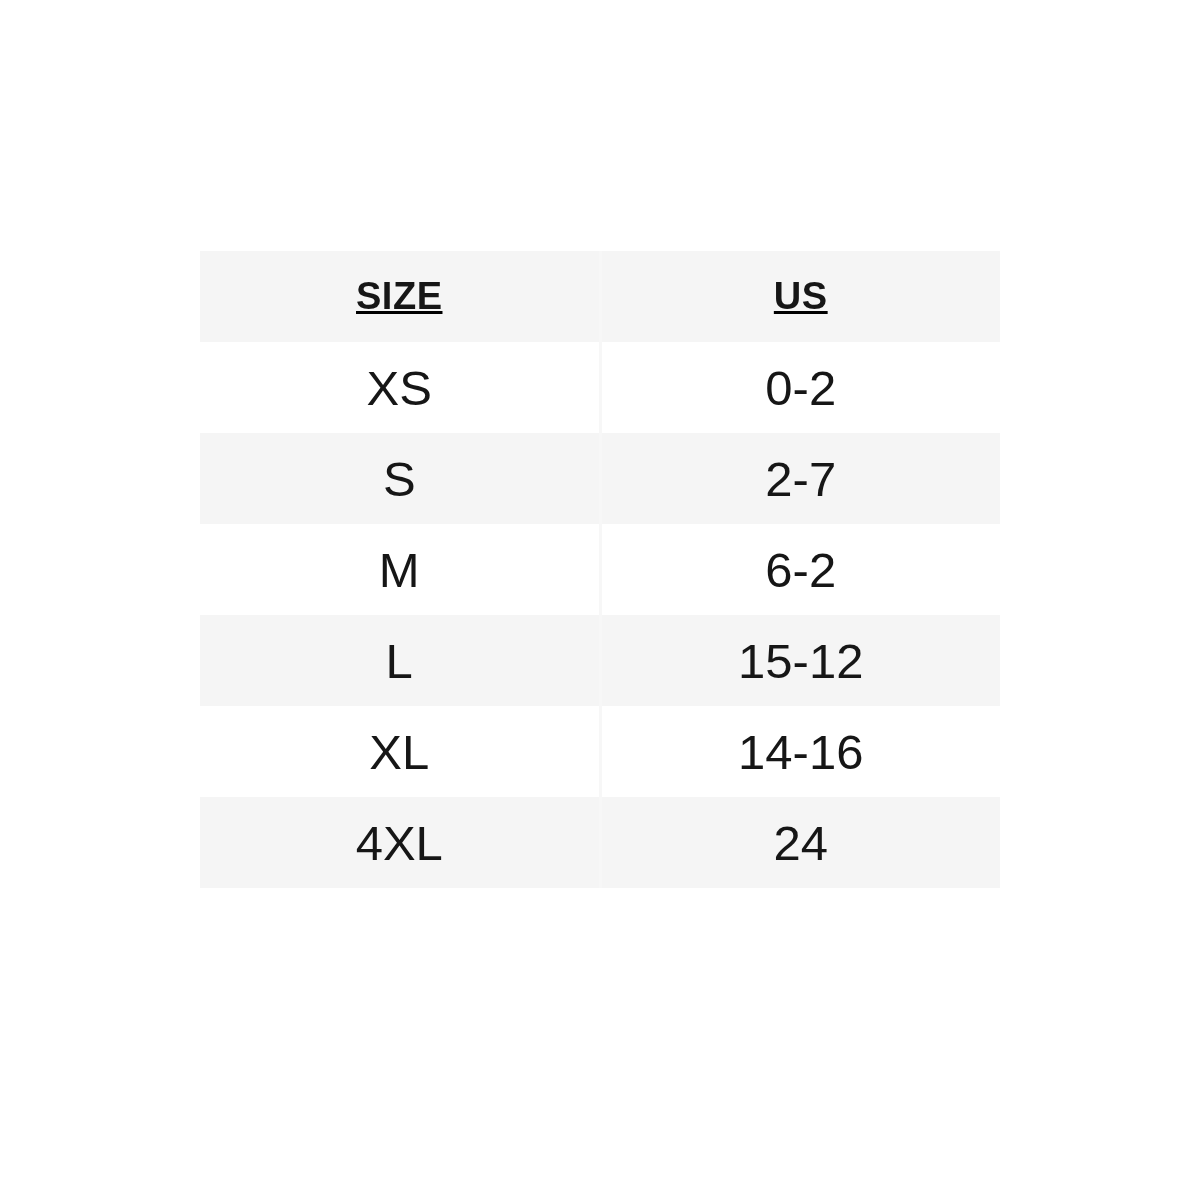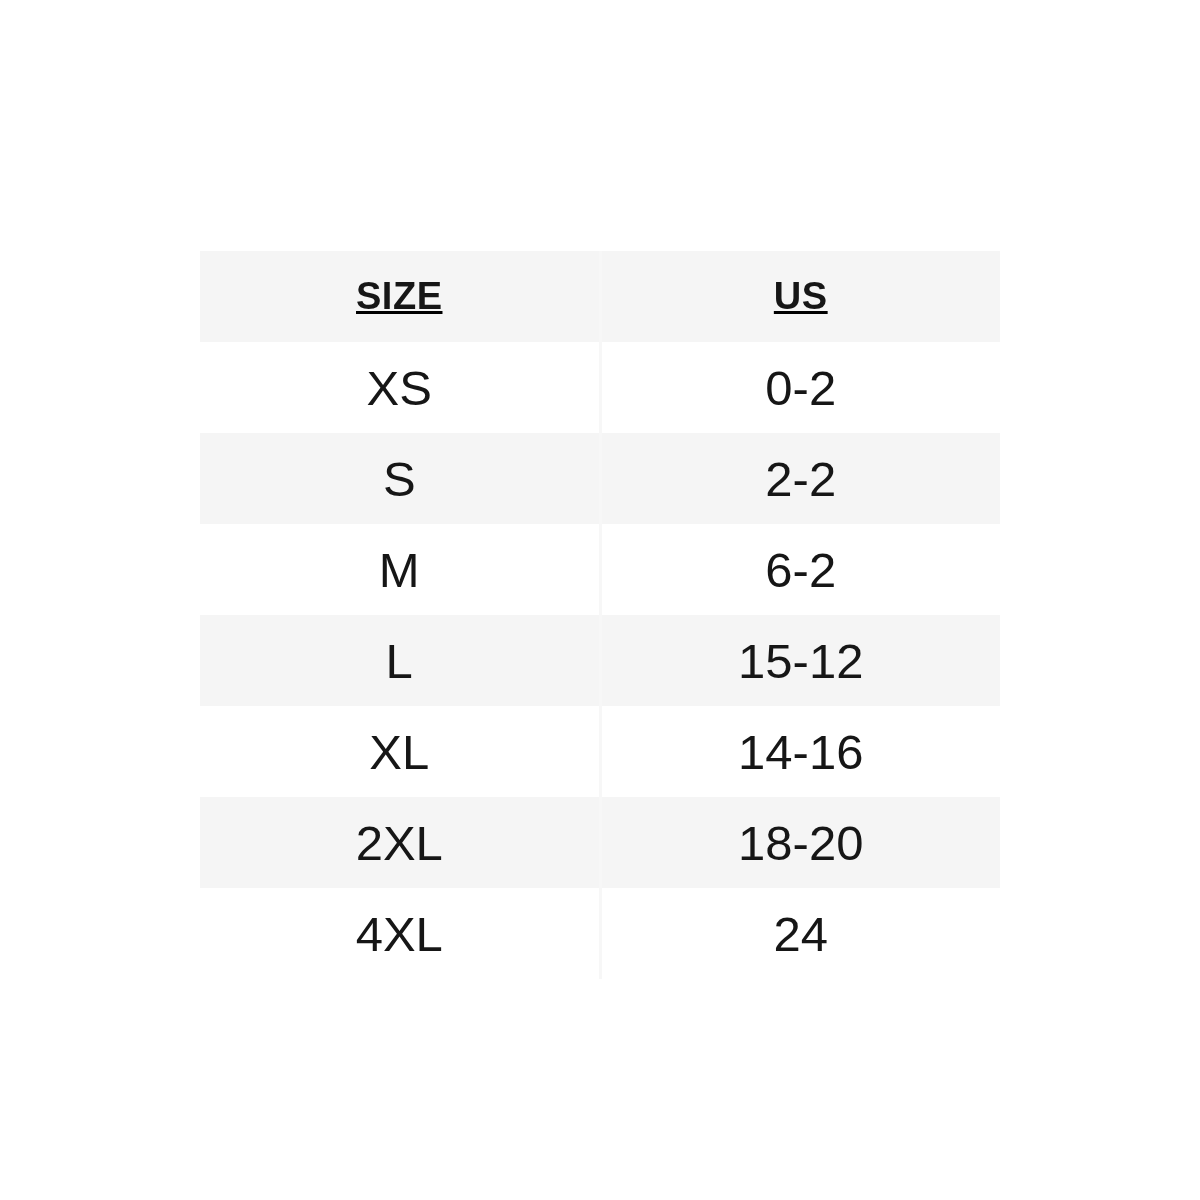--- a/index.html
+++ b/index.html
@@ -63,37 +63,33 @@
         <th>US</th>
       </tr>
     </thead>
     <tbody id="size-rows">
         <tr>
           <td>XS</td>
           <td>0-2</td>
         </tr>
         <tr>
           <td>S</td>
-          <td>2-2</td>
+          <td>2-7</td>
         </tr>
         <tr>
           <td>M</td>
           <td>6-2</td>
         </tr>
         <tr>
           <td>L</td>
           <td>15-12</td>
         </tr>
         <tr>
           <td>XL</td>
           <td>14-16</td>
         </tr>
         <tr>
-          <td>2XL</td>
-          <td>18-20</td>
-        </tr>
-        <tr>
           <td>4XL</td>
           <td>24</td>
         </tr>
       </tbody>
   </table>
 </div>
 
 </body></html>

